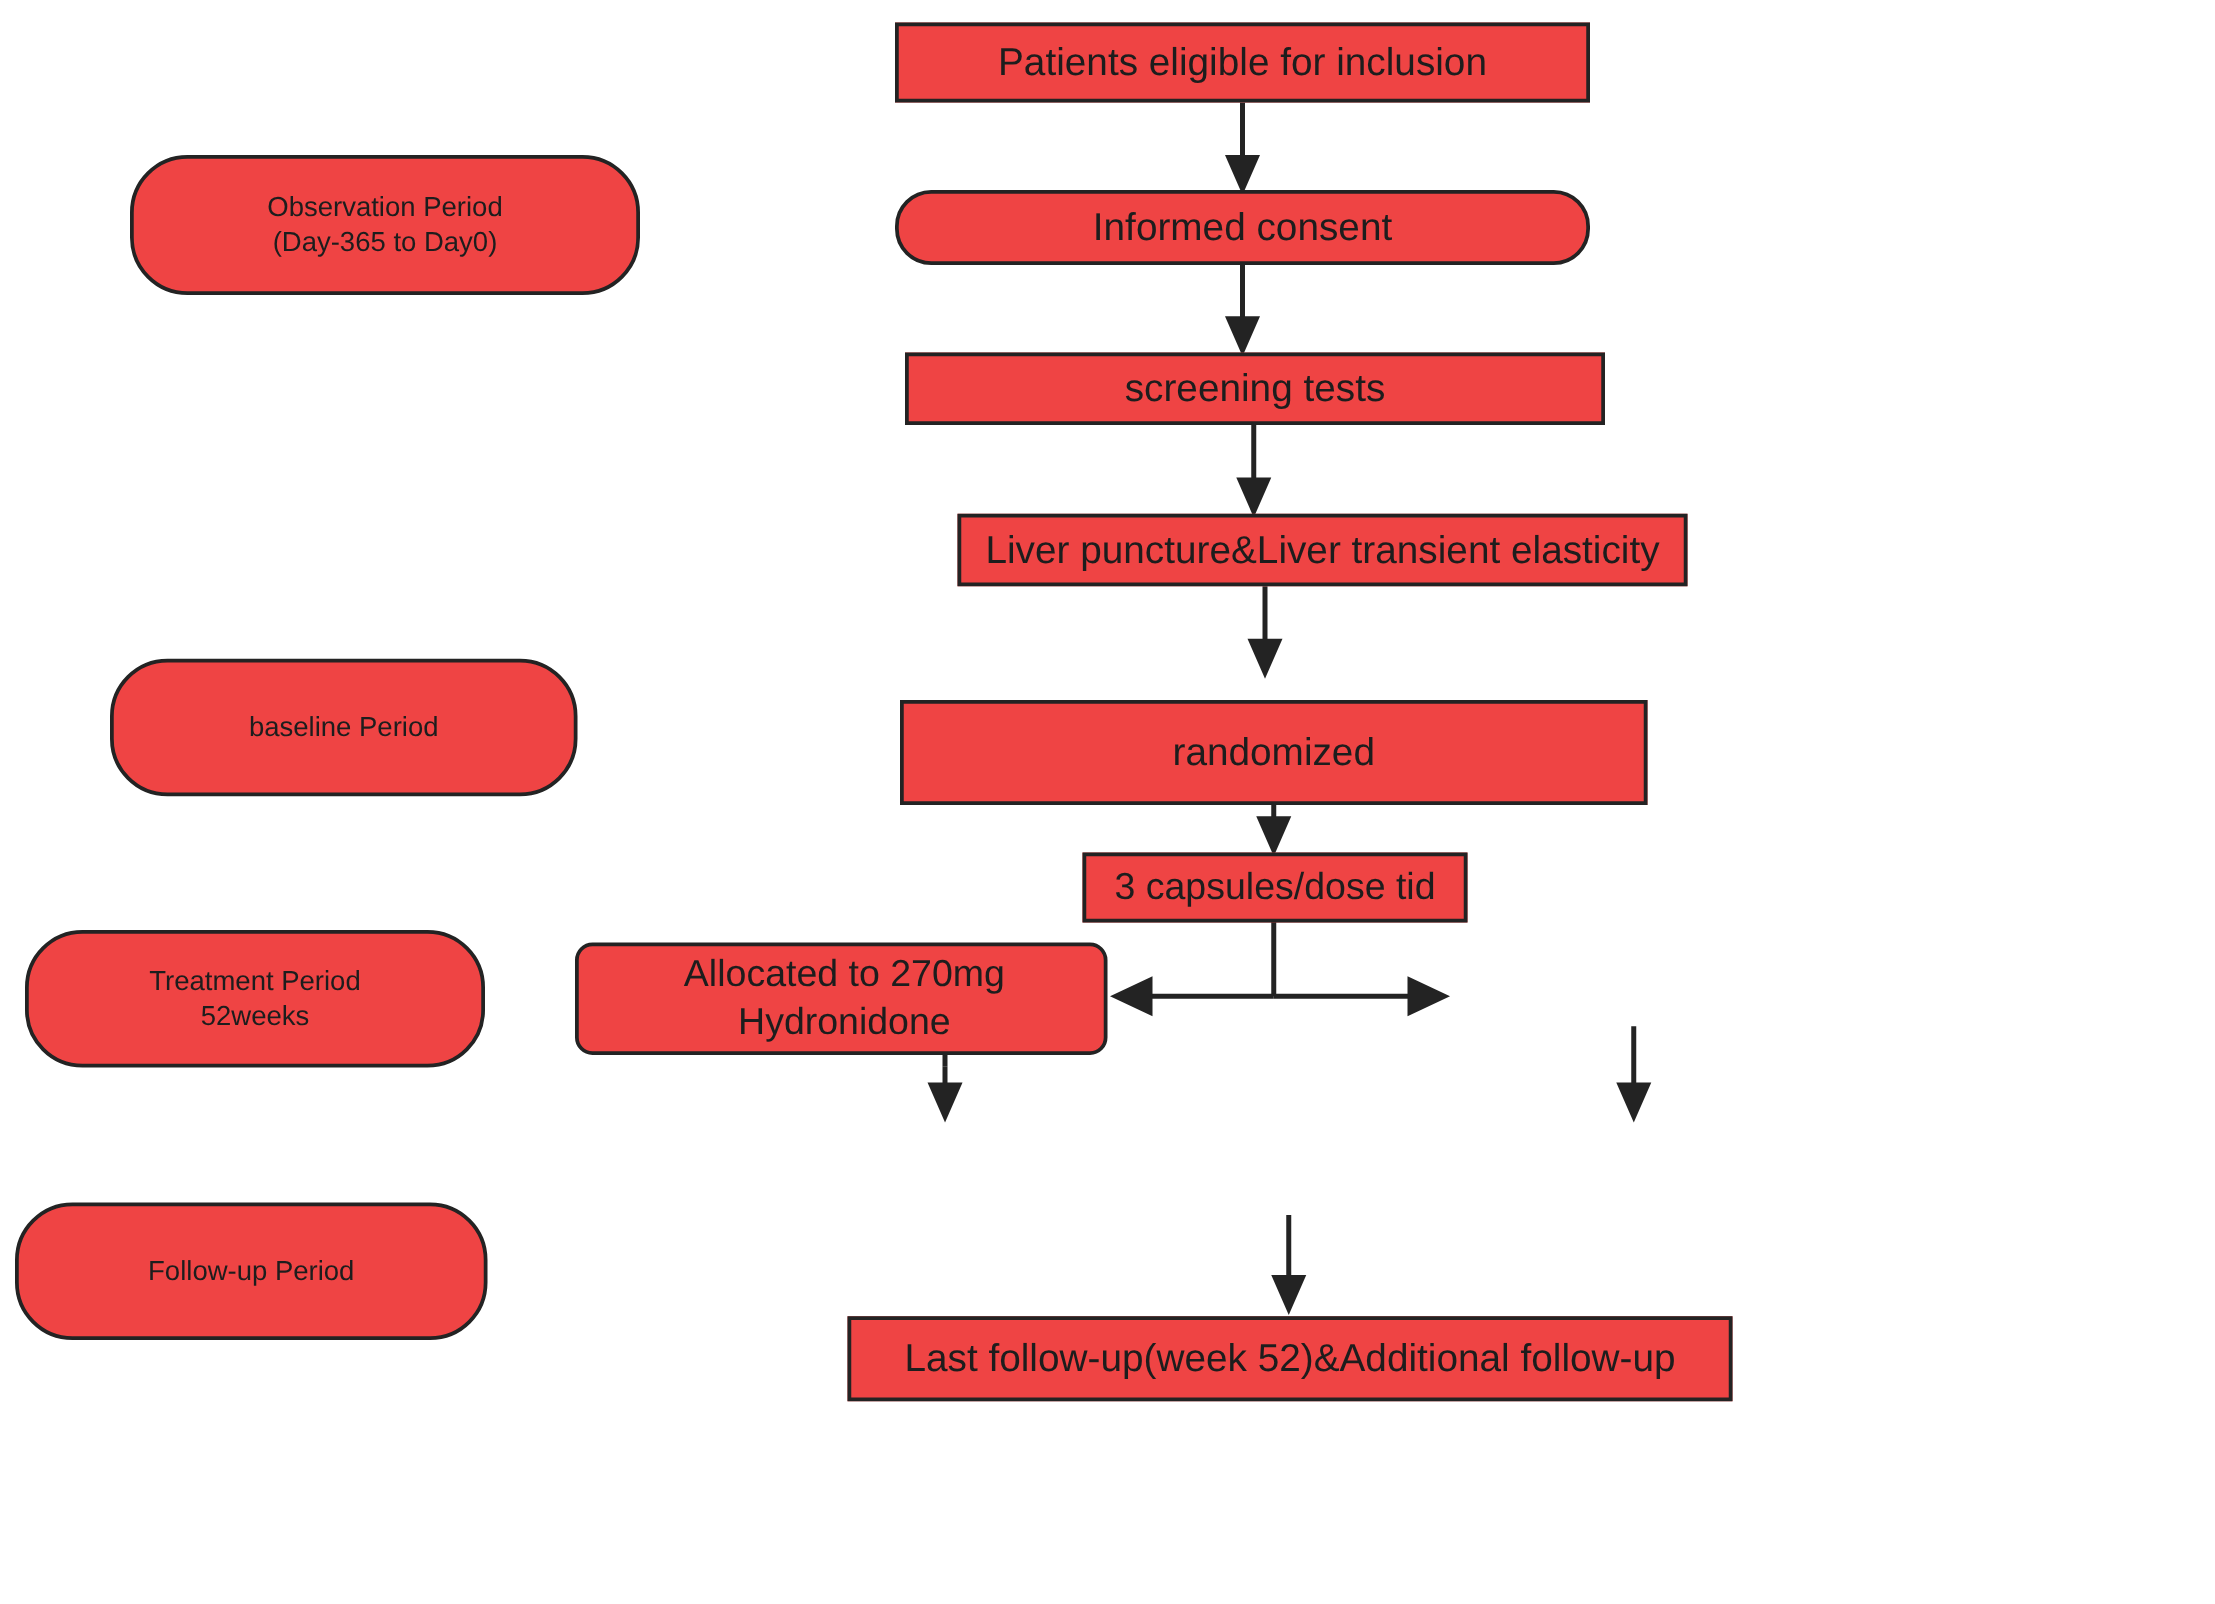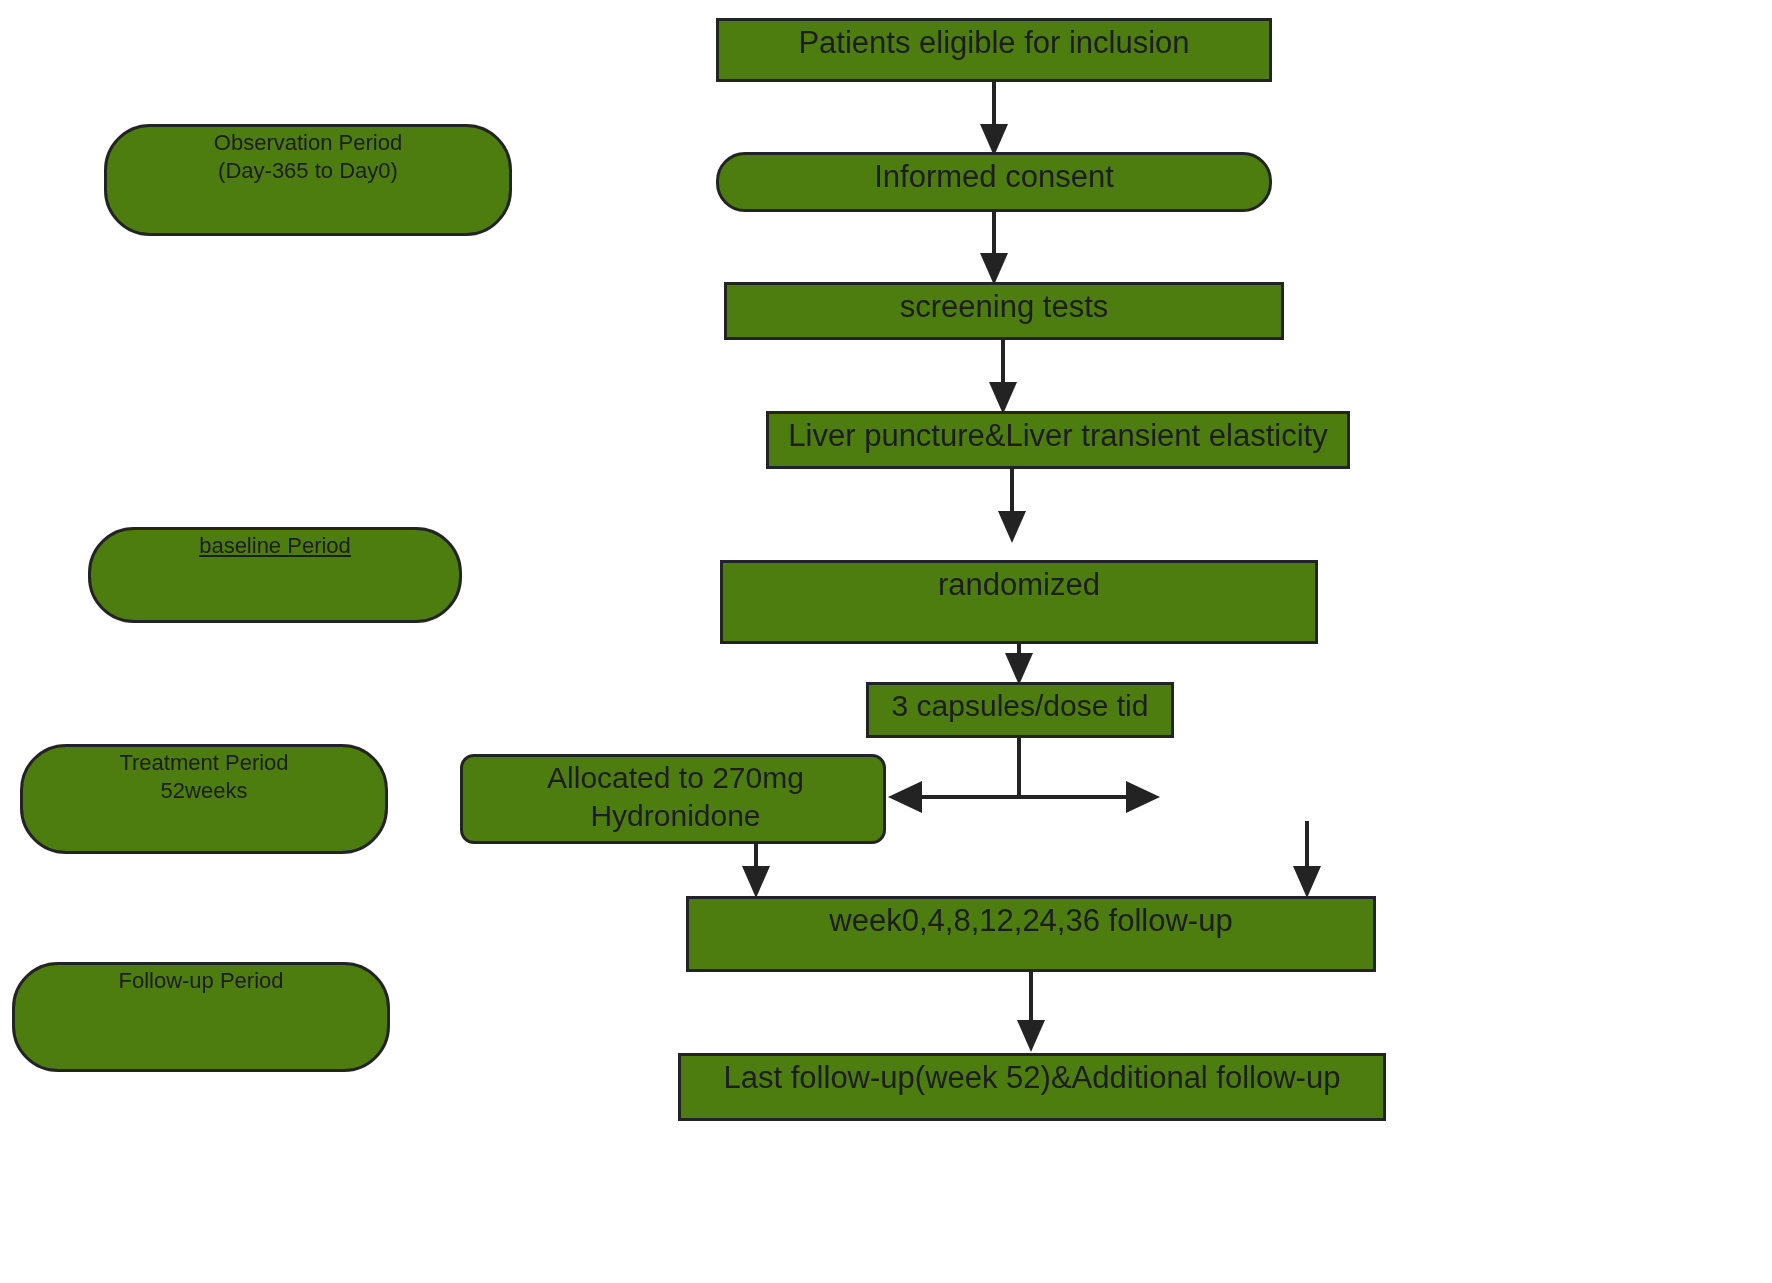--- a/index.html
+++ b/index.html
@@ -15,23 +15,24 @@
   #canvas {
     position: relative;
     width: 1772px;
     height: 1283px;
     background: #ffffff;
     overflow: hidden;
   }
   .node {
     position: absolute;
     display: flex;
+    align-items: center;
     justify-content: center;
     text-align: center;
-    background: #4d7c0f;
+    background: #ef4444;
     border: 3px solid #232323;
     color: #1d1d1d;
     line-height: 1.28;
     padding: 2px 8px;
   }
   .rect { border-radius: 0; }
   .pill { border-radius: 46px; }
   .round { border-radius: 14px; padding-left: 13px; }
 
   .phase { font-size: 22px; }
@@ -116,21 +117,21 @@
     </g>
   </svg>
 
   <div class="node pill phase" style="left:104px; top:124px; width:408px; height:112px;">
     <div>
       <div>Observation Period</div>
       <div>(Day-365 to Day0)</div>
     </div>
   </div>
 
-  <div class="node pill phase" style="left:88px; top:527px; width:374px; height:96px;text-decoration:underline;">
+  <div class="node pill phase" style="left:88px; top:527px; width:374px; height:110px;">
     <div>
       <div>baseline Period</div>
     </div>
   </div>
 
   <div class="node pill phase" style="left:20px; top:744px; width:368px; height:110px;">
     <div>
       <div>Treatment Period</div>
       <div>52weeks</div>
     </div>
@@ -167,21 +168,18 @@
   </div>
 
   <div class="node round small" style="left:460px; top:754px; width:426px; height:90px;">
     <div>
       <div>Allocated to 270mg</div>
       <div>Hydronidone</div>
     </div>
   </div>
 
 
-  <div class="node rect step" style="left:686px; top:896px; width:690px; height:76px;">
-    <span>week0,4,8,12,24,36 follow-up</span>
-  </div>
 
   <div class="node rect step" style="left:678px; top:1053px; width:708px; height:68px;">
     <span>Last follow-up(week 52)&amp;Additional follow-up</span>
   </div>
 
 </div>
 
 </body></html>

